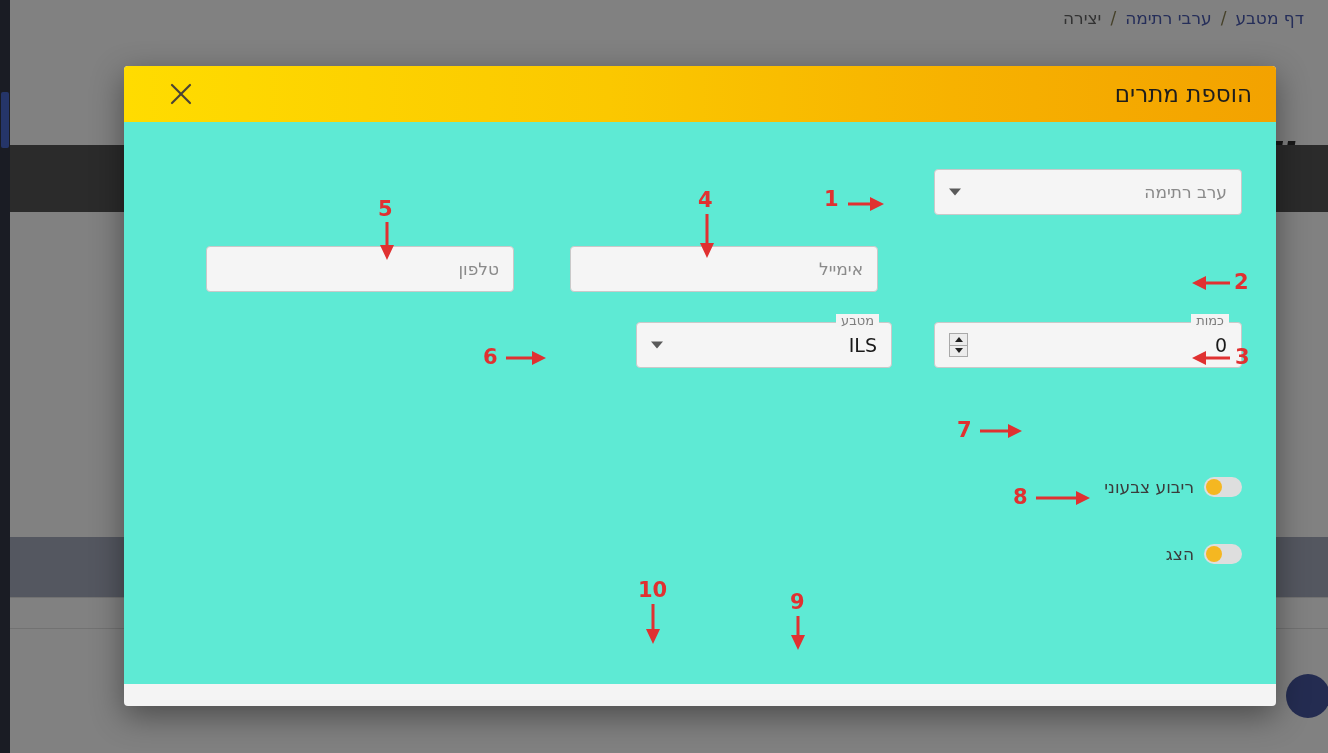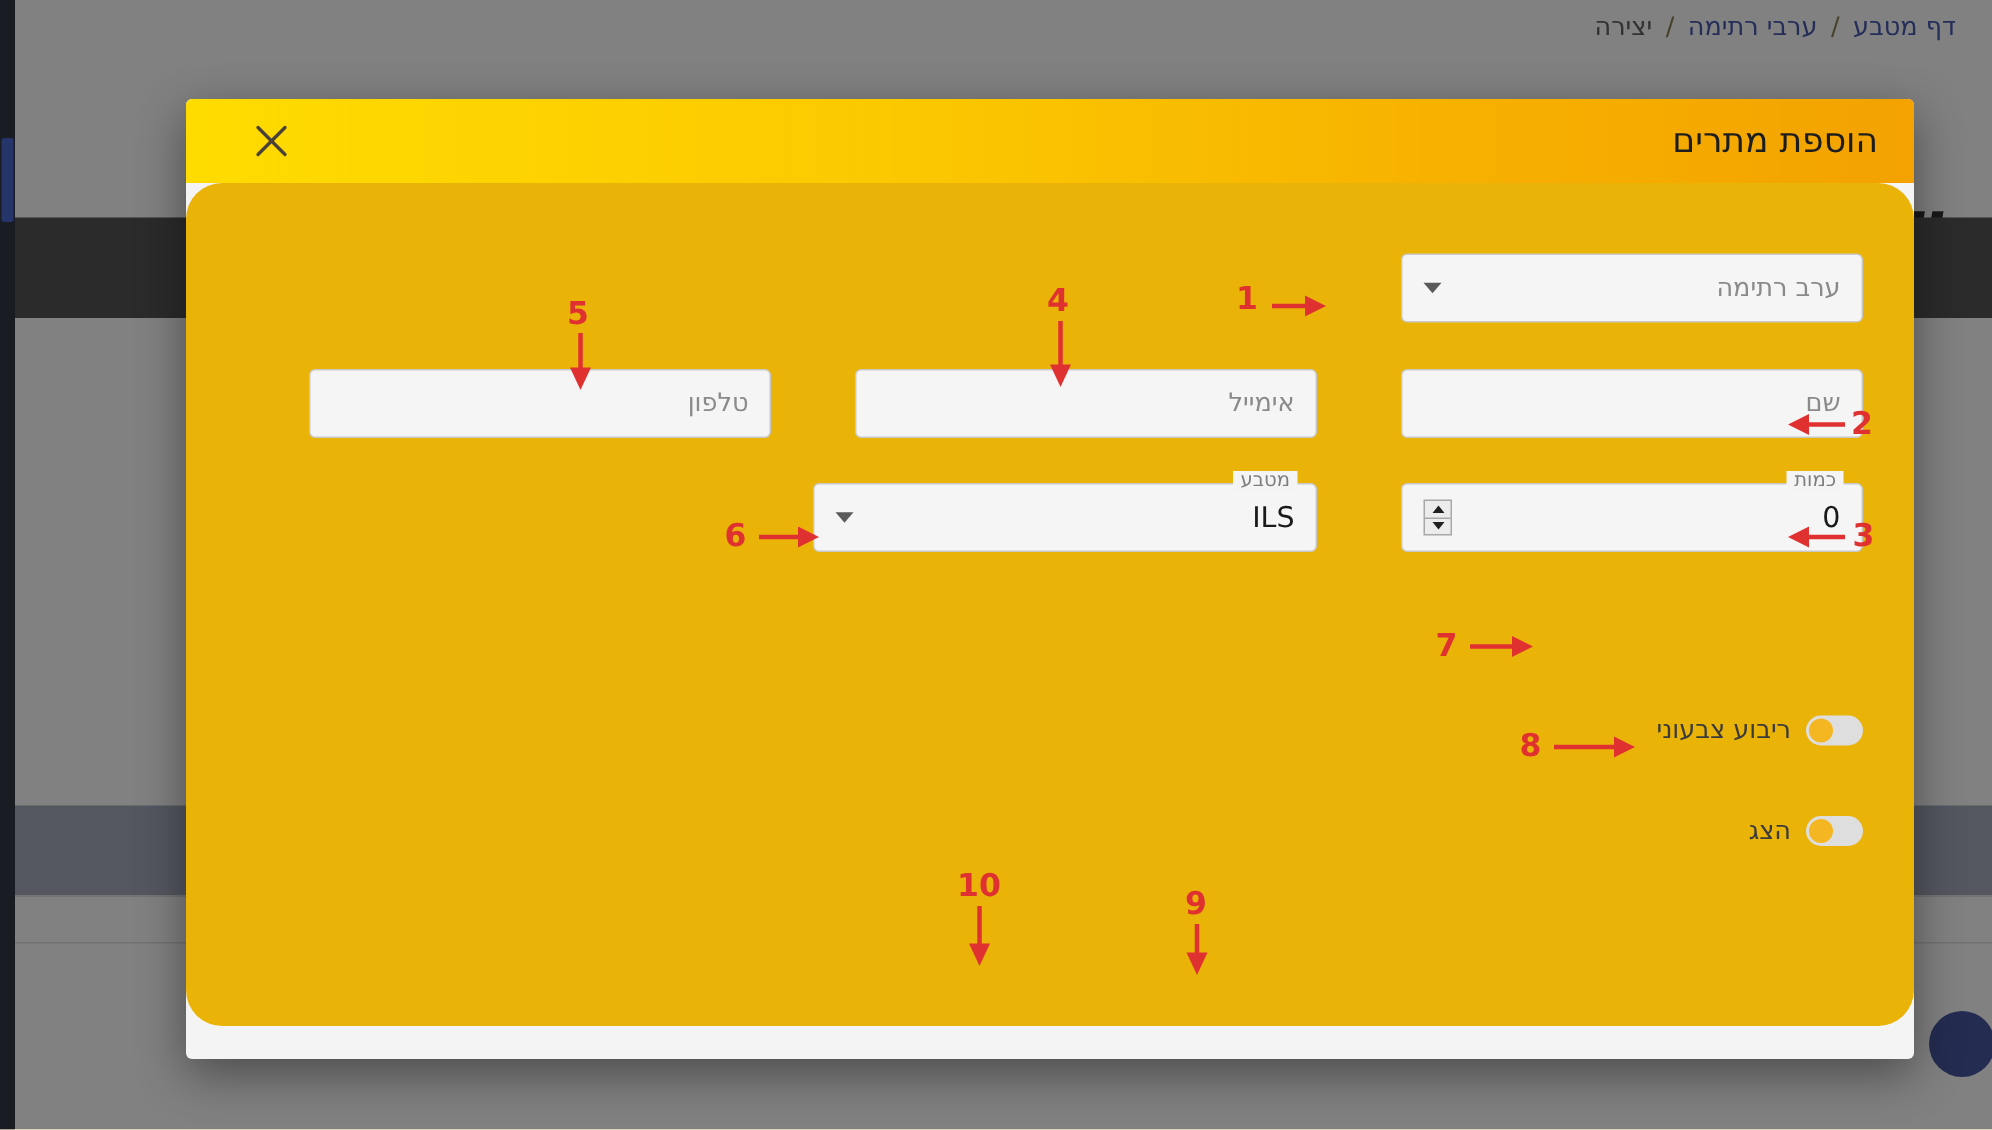--- a/index.html
+++ b/index.html
@@ -102,22 +102,21 @@
   .close-btn {
     position: absolute; left: 42px; top: 50%; transform: translateY(-50%);
     width: 30px; height: 30px; cursor: pointer;
     display: flex; align-items: center; justify-content: center;
   }
   .close-btn svg { display: block; }
 
   .modal-body {
     position: relative;
     height: 562px;
-    background: #eab308;
-    border-radius: 24px;
+    background: #5eead4;
   }
 
   
   .field {
     position: absolute;
     background: #f5f5f5;
     border: 1px solid #c9c9c9;
     border-radius: 4px;
     height: 46px;
   }
@@ -246,23 +245,20 @@
       </div>
     </div>
 
     <div class="modal-body">
 
       <div class="field" style="right:34px; top:47px; width:308px;">
         <span class="field-text">ערב רתימה</span>
         <span class="caret"></span>
       </div>
 
-      <div class="field" style="right:34px; top:124px; width:308px;">
-        <span class="field-text">שם</span>
-      </div>
 
       <div class="field" style="right:398px; top:124px; width:308px;padding-left:37px;">
         <span class="field-text">אימייל</span>
       </div>
 
       <div class="field" style="right:762px; top:124px; width:308px;">
         <span class="field-text">טלפון</span>
       </div>
 
       <div class="field outlined" style="right:34px; top:200px; width:308px;">
@@ -271,21 +267,21 @@
         <span class="spinner">
           <span class="half">
               <span class="tri-up"></span>
             </span>
           <span class="half">
               <span class="tri-down"></span>
             </span>
         </span>
       </div>
 
-      <div class="field outlined" style="right:398px; top:200px; width:336px;">
+      <div class="field outlined" style="right:384px; top:200px; width:256px;">
         <span class="outlined-legend">מטבע</span>
         <span class="field-value">ILS</span>
         <span class="caret"></span>
       </div>
 
       <div class="toggle-row" style="right:34px; top:355px;">
         <span class="toggle-label">ריבוע צבעוני</span>
         <span class="toggle">
             <span class="knob"></span>
           </span>

